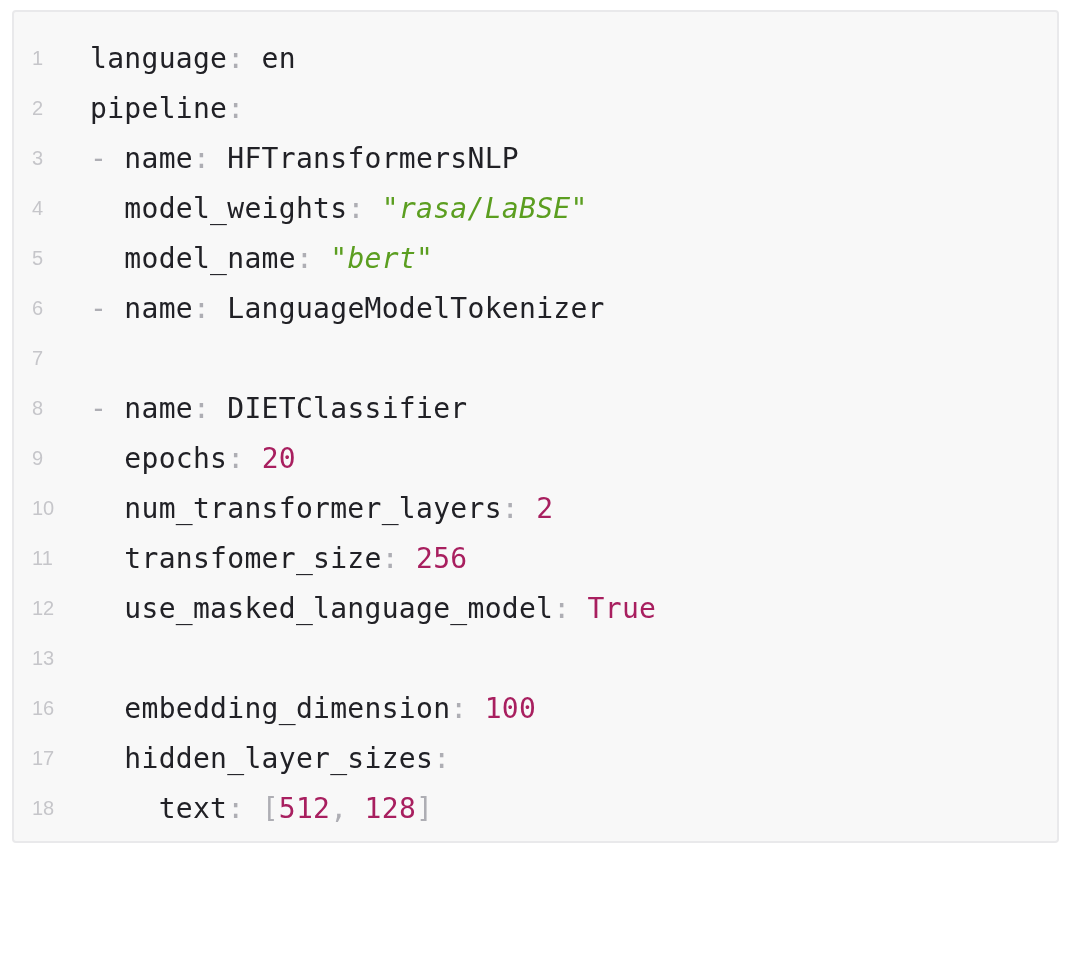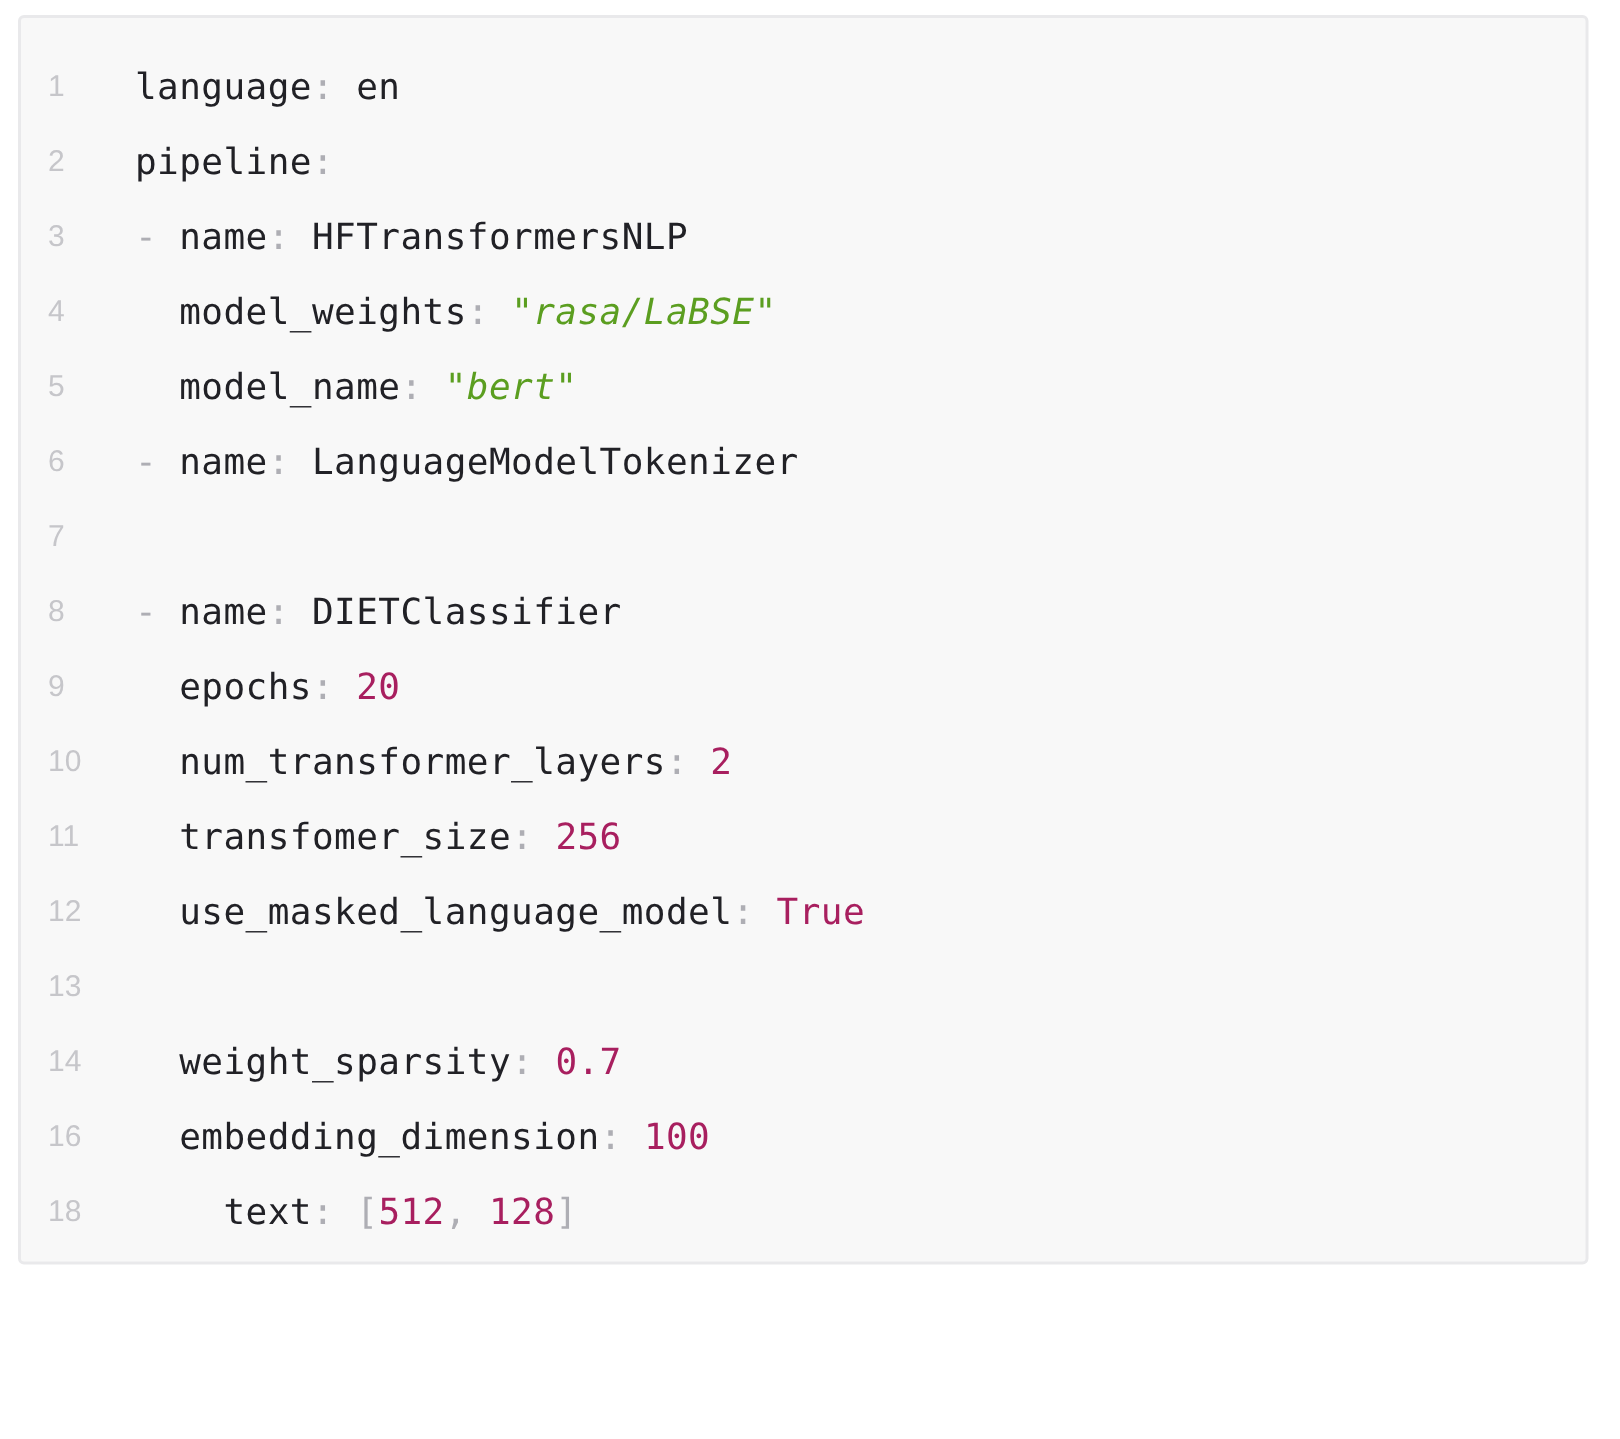--- a/index.html
+++ b/index.html
@@ -40,21 +40,21 @@
     flex: none;
     width: 58px;
     padding-left: 18px;
     font-family: "Liberation Sans", sans-serif;
     font-size: 20px;
     color: var(--ln);
     user-select: none;
   }
   .content {
     white-space: pre;
-    font-size: 24px;
+    font-size: 28px;
     letter-spacing: 0.3px;
     color: var(--plain);
   }
   .tok-key   { color: var(--key); }
   .tok-plain { color: var(--plain); }
   .tok-punct { color: var(--punct); }
   .tok-str   { color: var(--string); font-style: italic; }
   .tok-num   { color: var(--number); }
 </style>
 </head>
@@ -106,25 +106,25 @@
         <span class="content"><span class="tok-plain">  </span><span class="tok-key">transfomer_size</span><span class="tok-punct">:</span><span class="tok-plain"> </span><span class="tok-num">256</span></span>
       </div>
       <div class="code-line">
         <span class="gutter">12</span>
         <span class="content"><span class="tok-plain">  </span><span class="tok-key">use_masked_language_model</span><span class="tok-punct">:</span><span class="tok-plain"> </span><span class="tok-num">True</span></span>
       </div>
       <div class="code-line">
         <span class="gutter">13</span>
       </div>
       <div class="code-line">
-        <span class="gutter">14</span>
-        <span class="content"><span class="tok-plain">  </span><span class="tok-key">weight_sparsity</span><span class="tok-punct">:</span><span class="tok-plain"> </span><span class="tok-num">0.7</span></span>
+        <span class="gutter">16</span>
+        <span class="content"><span class="tok-plain">  </span><span class="tok-key">embedding_dimension</span><span class="tok-punct">:</span><span class="tok-plain"> </span><span class="tok-num">100</span></span>
       </div>
       <div class="code-line">
-        <span class="gutter">16</span>
-        <span class="content"><span class="tok-plain">  </span><span class="tok-key">embedding_dimension</span><span class="tok-punct">:</span><span class="tok-plain"> </span><span class="tok-num">100</span></span>
+        <span class="gutter">17</span>
+        <span class="content"><span class="tok-plain">  </span><span class="tok-key">hidden_layer_sizes</span><span class="tok-punct">:</span></span>
       </div>
       <div class="code-line">
         <span class="gutter">18</span>
         <span class="content"><span class="tok-plain">    </span><span class="tok-key">text</span><span class="tok-punct">:</span><span class="tok-plain"> </span><span class="tok-punct">[</span><span class="tok-num">512</span><span class="tok-punct">, </span><span class="tok-num">128</span><span class="tok-punct">]</span></span>
       </div>
     </div>
 </div>
 
 </body></html>

